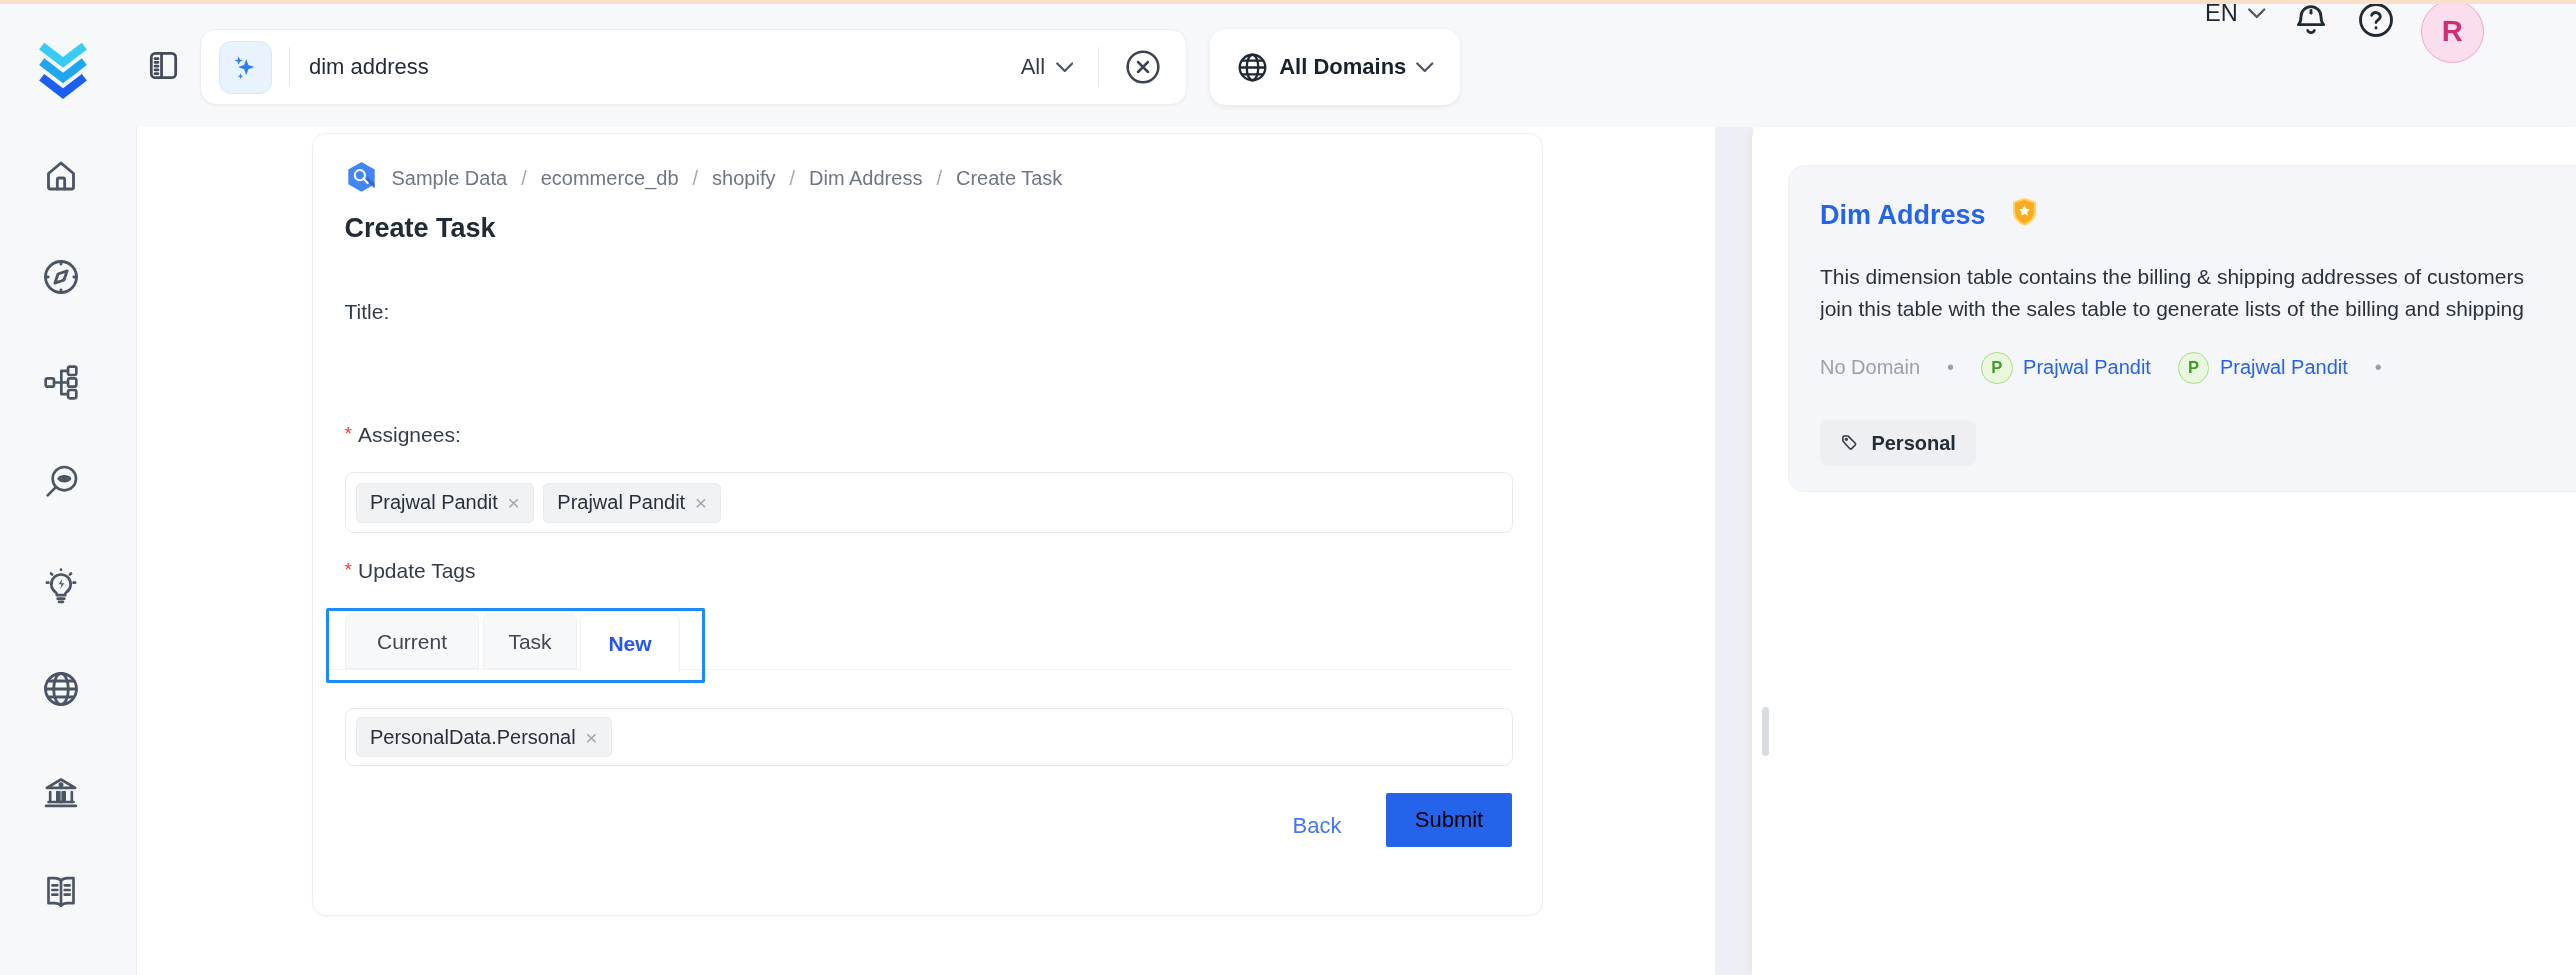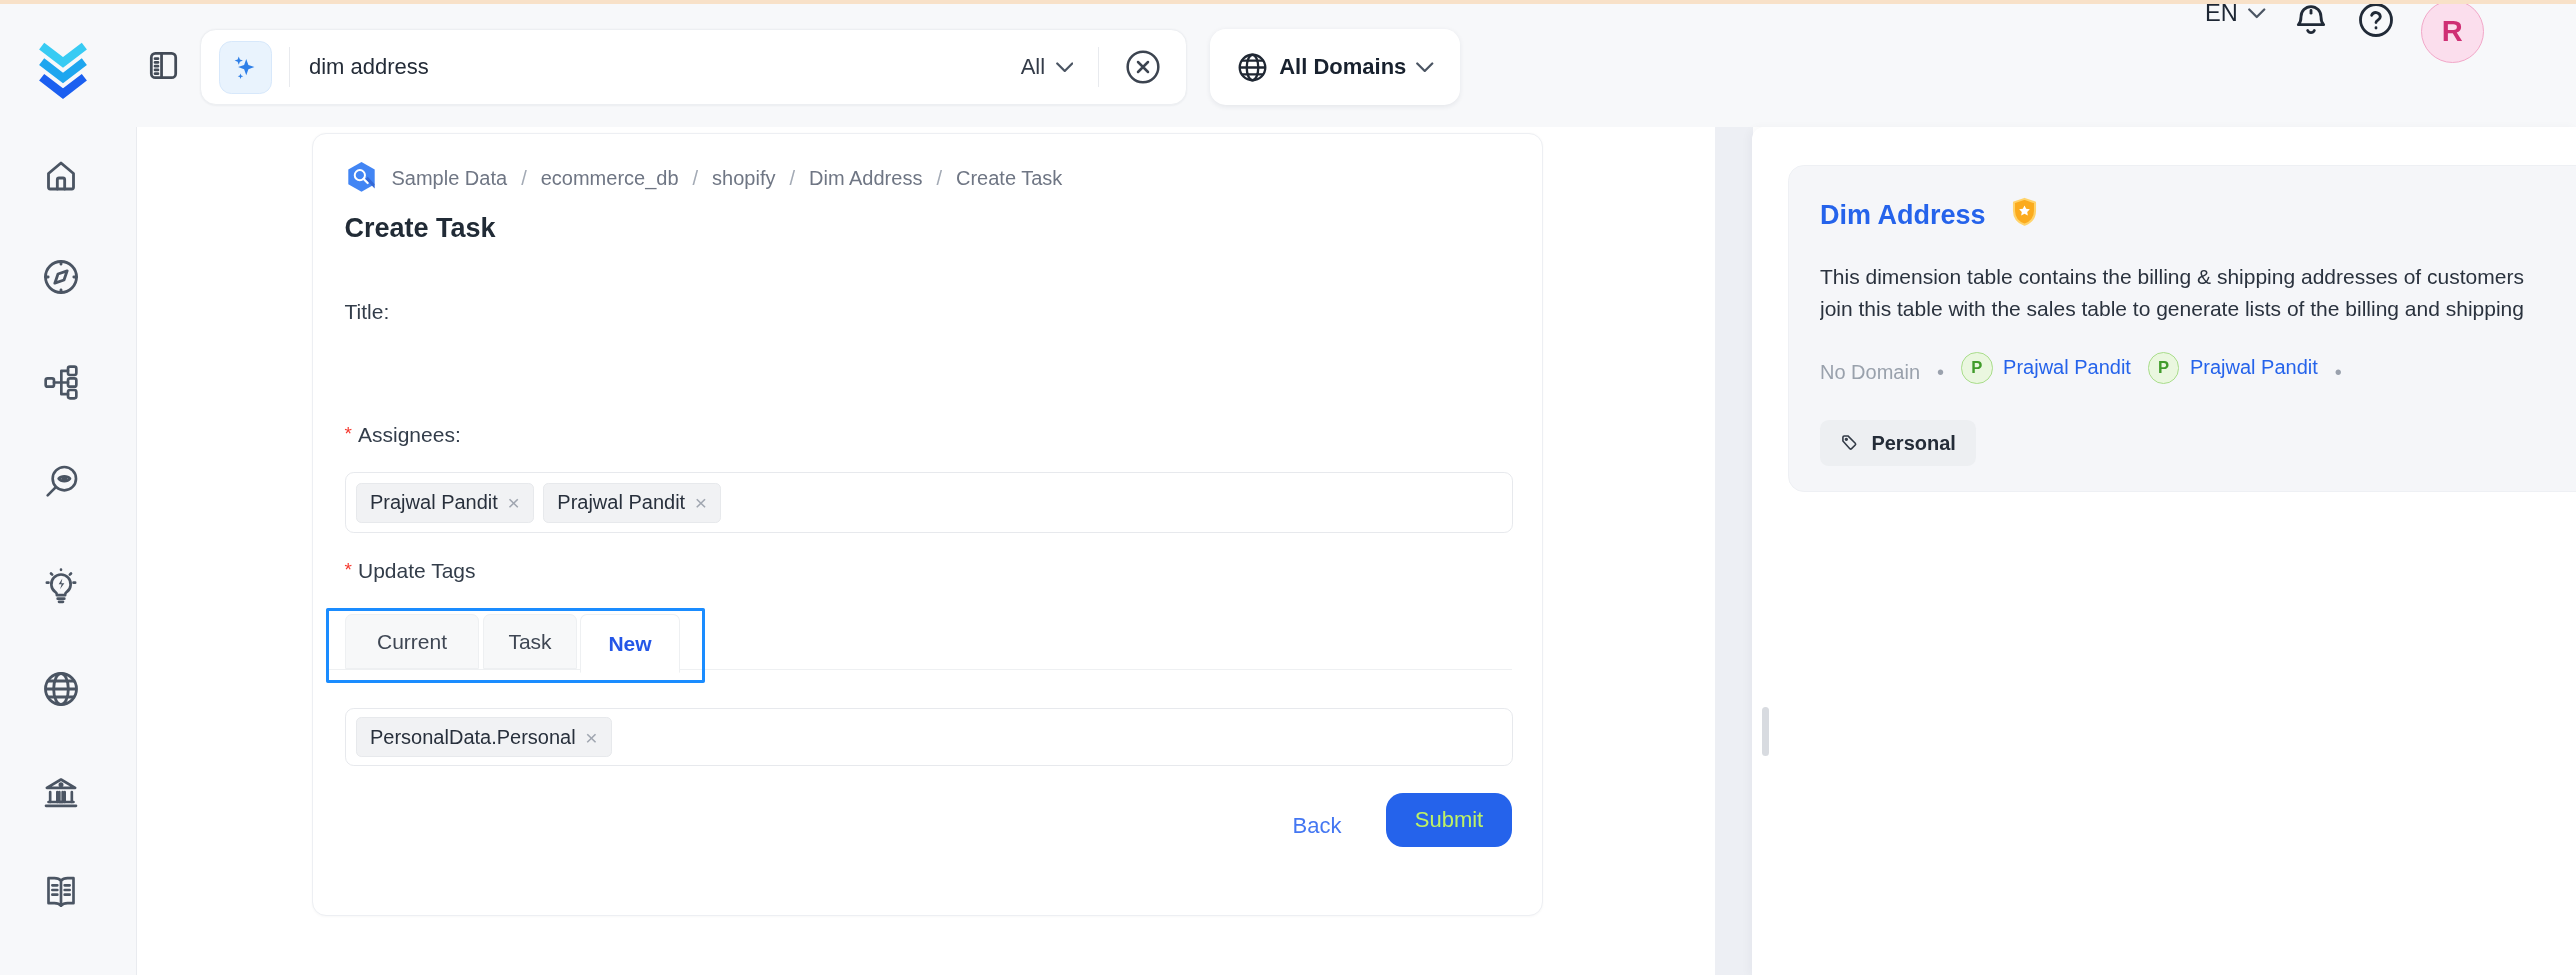--- a/index.html
+++ b/index.html
@@ -82,30 +82,30 @@
     position:absolute;top:480px;height:55px;display:flex;align-items:center;justify-content:center;
     font-size:21px;color:#3f4754;background:#f7f8f9;border:1.3px solid #eef0f2;border-radius:7px 7px 0 0;cursor:pointer;
   }
   .tab-current{left:32px;width:134px;}
   .tab-diff{left:170px;width:94px;}
   .tab-new{left:267px;width:100px;height:59px;background:#fff;border-bottom-color:#fff;color:#2456e7;font-weight:700;z-index:2;}
   
   .btn-back{position:absolute;left:956px;top:665px;width:96px;height:53px;background:none;border:none;
     font-size:22px;color:#4477f2;cursor:pointer;font-family:inherit;}
   .btn-submit{position:absolute;left:1073px;top:659px;width:126px;height:54px;background:#2563eb;border:none;
-    border-radius:17px;font-size:22px;color:#bef264;cursor:pointer;font-family:inherit;}
+    border-radius:2px;font-size:22px;color:#000000;cursor:pointer;font-family:inherit;}
   
   .scroll-thumb{position:absolute;left:9.6px;top:580px;width:7px;height:49px;border-radius:3.5px;background:#d8dbe0;cursor:pointer;}
   .preview-card{position:absolute;left:36px;top:38px;width:884px;height:327px;background:#f5f6f9;
     border:0.9px solid #eef0f4;border-radius:15.8px;}
   .p-title-row{position:absolute;left:31px;top:30px;display:flex;align-items:center;gap:21px;}
   .p-title{font-size:27px;font-weight:700;color:#2563eb;cursor:pointer;}
   .p-desc{position:absolute;left:31px;top:95px;width:963px;overflow:hidden;}
   .p-desc div{font-size:21px;color:#2a323e;line-height:32px;white-space:nowrap;}
-  .p-meta{position:absolute;left:31px;top:186px;display:flex;align-items:flex-end;gap:17px;}
+  .p-meta{position:absolute;left:31px;top:186px;display:flex;align-items:center;gap:27px;}
   .p-domain{font-size:20px;color:#99a1ac;}
   .dot{font-size:20px;color:#9aa1ad;}
   .owner{display:flex;align-items:center;gap:10.5px;cursor:pointer;}
   .owner-av{width:31.5px;height:31.5px;border-radius:50%;background:#eaf7df;border:1.3px solid #a9dd8b;
     display:flex;align-items:center;justify-content:center;font-size:16.6px;font-weight:700;color:#419c2b;}
   .owner-name{font-size:20px;color:#2563eb;}
   .p-chip{position:absolute;left:31px;top:254px;display:inline-flex;align-items:center;gap:11.4px;height:46px;
     padding:0 20px;background:#edeff2;border-radius:8.8px;cursor:pointer;}
   .p-chip span{font-size:20px;font-weight:700;color:#242c38;}
   svg{display:block;}

